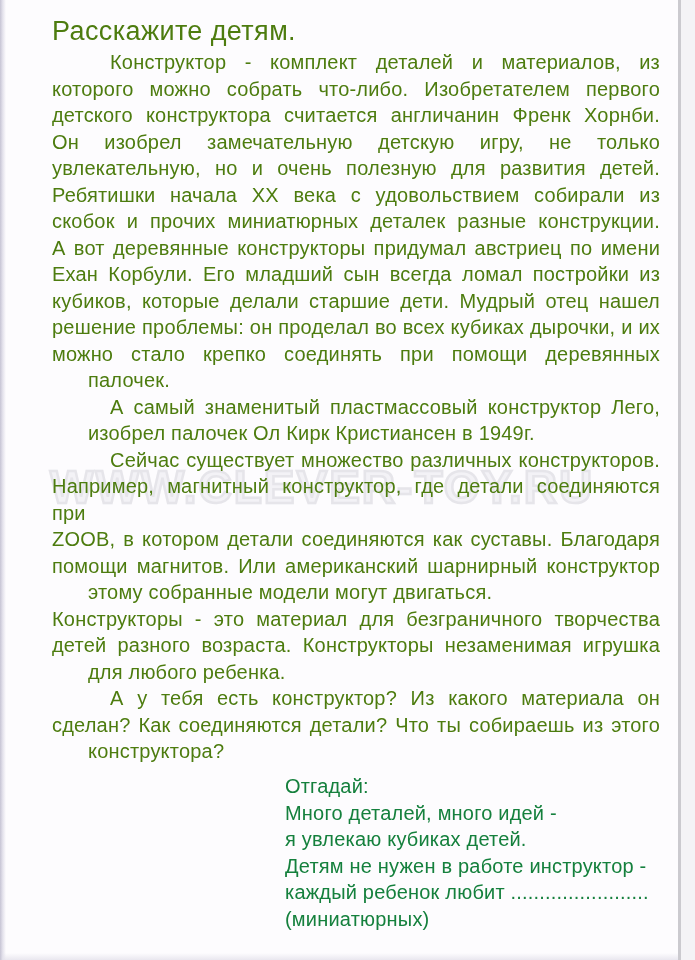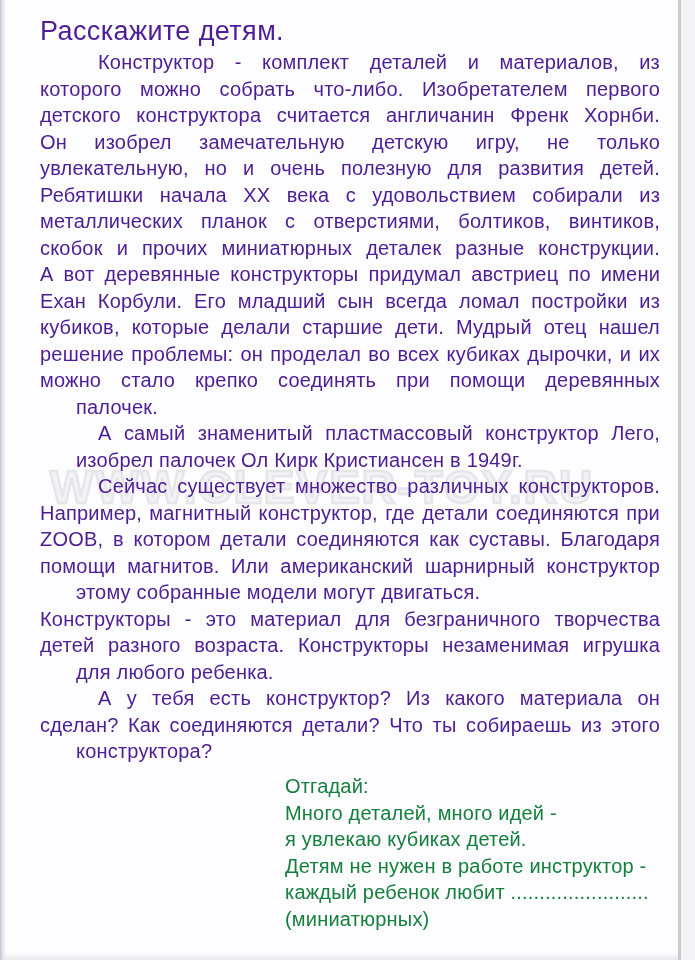--- a/index.html
+++ b/index.html
@@ -57,25 +57,25 @@
     font-size: 46px;
     font-weight: bold;
     line-height: 70px;
     letter-spacing: 2px;
     white-space: nowrap;
     color: rgba(186, 184, 196, 0.14);
     -webkit-text-stroke: 2.5px #e6e5ea;
   }
   .content {
     position: absolute;
-    left: 40px;
+    left: 52px;
     right: 35px;
     top: 14px;
     z-index: 2;
-    color: #4c1d95;
+    color: #4d7c0f;
   }
   .title {
     margin: 0 0 1px 0;
     font-size: 27px;
     font-weight: normal;
     line-height: 34px;
     letter-spacing: 0.4px;
   }
   .line {
     font-size: 20px;
@@ -108,21 +108,20 @@
 
   <div class="content">
     <h1 class="title">Расскажите детям.</h1>
     <div id="body-text">
         <div class="line indent">Конструктор - комплект деталей и материалов, из</div>
         <div class="line">которого можно собрать что-либо. Изобретателем первого</div>
         <div class="line">детского конструктора считается англичанин Френк Хорнби.</div>
         <div class="line">Он изобрел замечательную детскую игру, не только</div>
         <div class="line">увлекательную, но и очень полезную для развития детей.</div>
         <div class="line">Ребятишки начала XX века с удовольствием собирали из</div>
-        <div class="line">металлических планок с отверстиями, болтиков, винтиков,</div>
         <div class="line">скобок и прочих миниатюрных деталек разные конструкции.</div>
         <div class="line">А вот деревянные конструкторы придумал австриец по имени</div>
         <div class="line">Ехан Корбули. Его младший сын всегда ломал постройки из</div>
         <div class="line">кубиков, которые делали старшие дети. Мудрый отец нашел</div>
         <div class="line">решение проблемы: он проделал во всех кубиках дырочки, и их</div>
         <div class="line">можно стало крепко соединять при помощи деревянных</div>
         <div class="line end">палочек.</div>
         <div class="line indent">А самый знаменитый пластмассовый конструктор Лего,</div>
         <div class="line end">изобрел палочек Ол Кирк Кристиансен в 1949г.</div>
         <div class="line indent">Сейчас существует множество различных конструкторов.</div>

